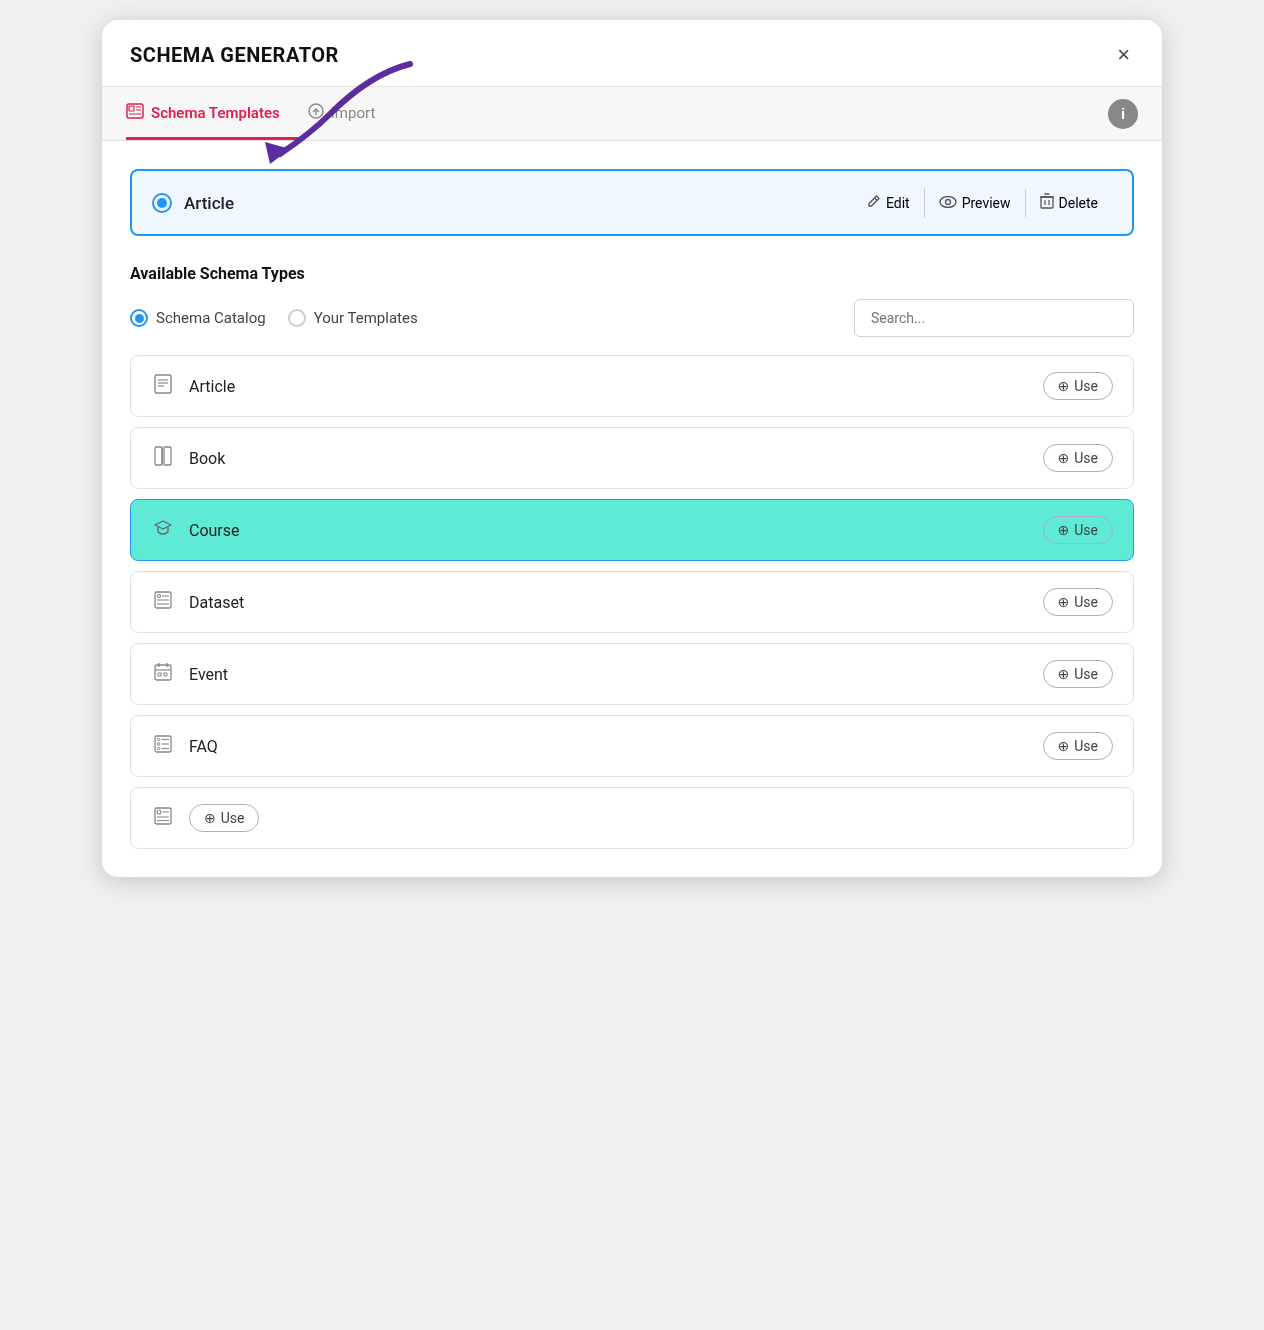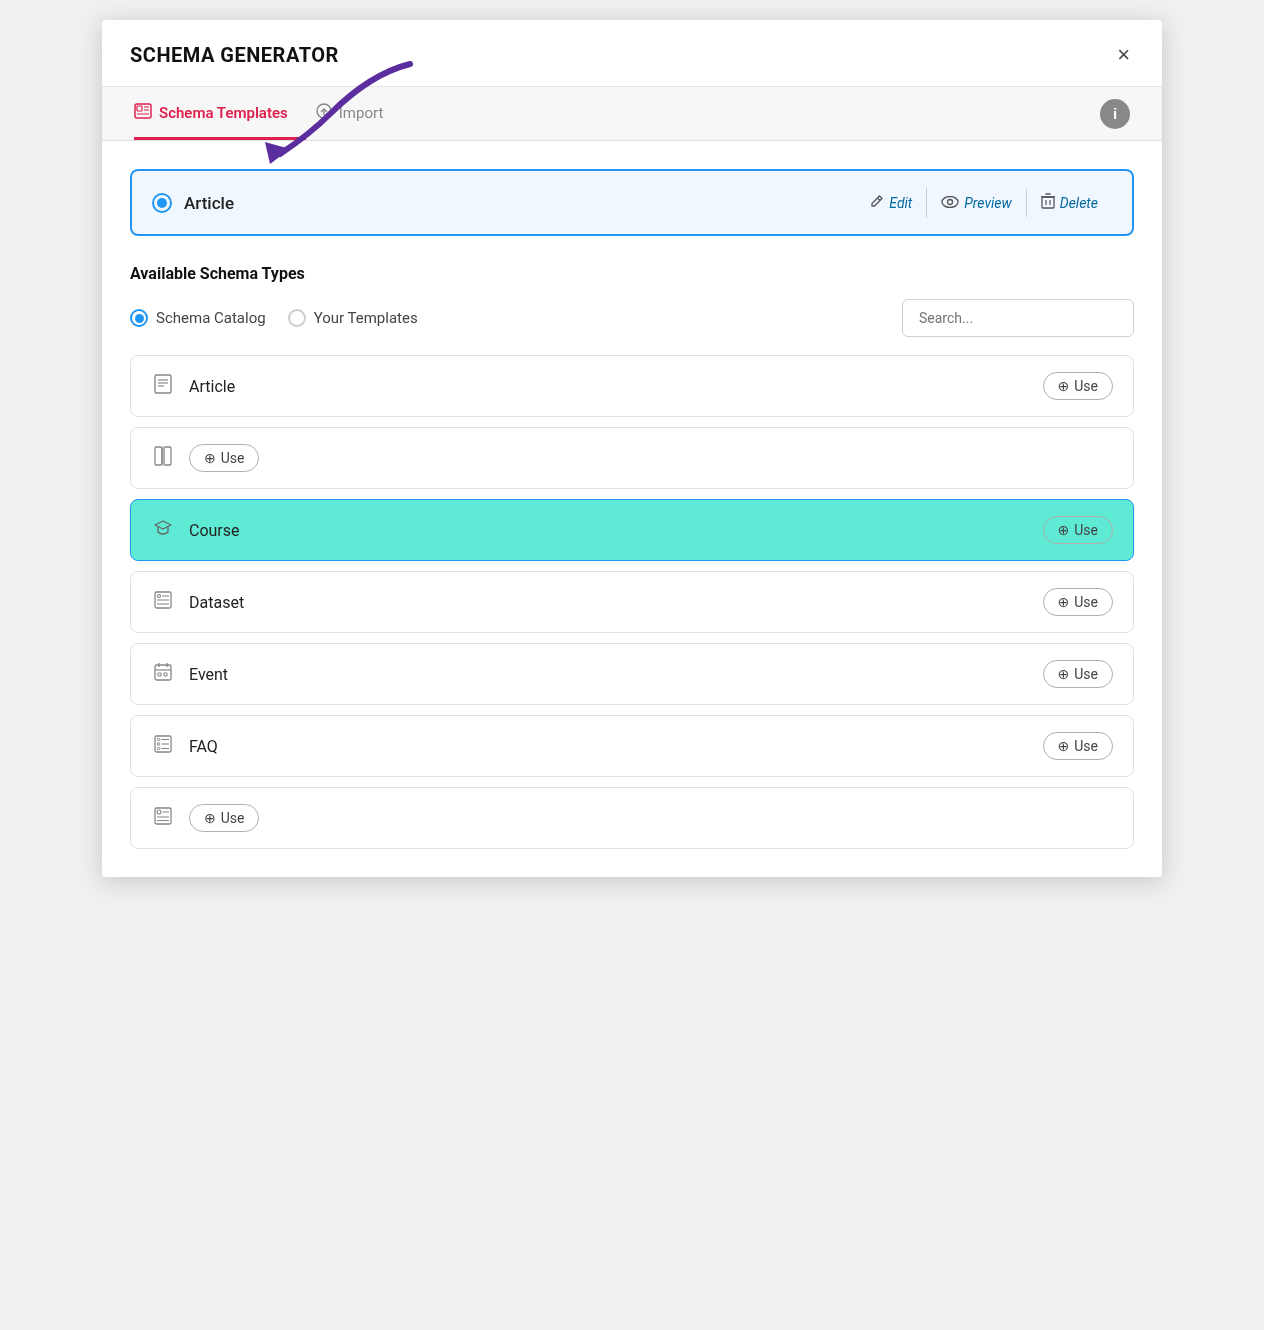--- a/index.html
+++ b/index.html
@@ -7,21 +7,21 @@
       font-family: -apple-system, BlinkMacSystemFont, 'Segoe UI', Roboto, sans-serif;
       background: #f0f0f0;
       display: flex;
       justify-content: center;
       align-items: flex-start;
       min-height: 100vh;
       padding: 20px;
     }
     .modal {
       background: #ffffff;
-      border-radius: 4px;
+      border-radius: 16px;
       width: 1060px;
       max-width: 100%;
       box-shadow: 0 4px 24px rgba(0,0,0,0.18);
       overflow: hidden;
     }
     .modal-header {
       display: flex;
       justify-content: space-between;
       align-items: center;
       padding: 20px 28px 16px 28px;
@@ -38,21 +38,21 @@
       border: none;
       cursor: pointer;
       font-size: 22px;
       color: #444;
       line-height: 1;
       padding: 4px;
     }
     .tabs-bar {
       display: flex;
       align-items: center;
-      padding: 0 32px;
+      padding: 0 24px;
       background: #f7f7f7;
       border-bottom: 1px solid #e0e0e0;
       position: relative;
     }
     .tab {
       display: flex;
       align-items: center;
       gap: 7px;
       padding: 16px 18px 14px 0;
       margin-right: 10px;
@@ -136,27 +136,26 @@
     .action-btns {
       display: flex;
       align-items: center;
       gap: 0;
     }
     .action-btn {
       background: none;
       border: none;
       cursor: pointer;
       font-size: 14px;
-      color: #0369a1;
+      color: #000000;
       display: flex;
       align-items: center;
       gap: 5px;
       padding: 6px 14px;
       font-family: inherit;
-      font-style: italic;
     }
     .action-btn:not(:last-child) {
       border-right: 1px solid #ccc;
     }
     .available-section-header {
       margin-bottom: 16px;
       margin-top: 16px;
     }
     .filter-row {
       display: flex;
@@ -196,21 +195,21 @@
       height: 9px;
       background: #2196f3;
       border-radius: 50%;
     }
     .search-input {
       border: 1.5px solid #d0d0d0;
       border-radius: 6px;
       padding: 10px 16px;
       font-size: 14px;
       color: #1d4ed8;
-      width: 232px;
+      width: 280px;
       font-family: inherit;
       outline: none;
     }
     .schema-list {
       display: flex;
       flex-direction: column;
       gap: 10px;
     }
     .schema-item {
       border: 1.5px solid #e0e0e0;
@@ -386,20 +385,21 @@
       </div>
 
       <div class="schema-item">
         <span class="schema-item-icon">
           <svg width="20" height="20" viewBox="0 0 20 20" fill="none">
             <rect x="2" y="1" width="7" height="18" rx="1" stroke="#888" stroke-width="1.3" fill="none"></rect>
             <rect x="11" y="1" width="7" height="18" rx="1" stroke="#888" stroke-width="1.3" fill="none"></rect>
             <line x1="9" y1="1" x2="9" y2="19" stroke="#888" stroke-width="1.2"></line>
           </svg>
         </span>
+        <span class="schema-item-name">Book</span>
         <button class="use-btn">
           <span>⊕</span>
           <span>Use</span>
         </button>
       </div>
 
       <div class="schema-item highlighted">
         <span class="schema-item-icon">
           <svg width="20" height="20" viewBox="0 0 20 20" fill="none">
             <path d="M10 3L18 7L10 11L2 7L10 3Z" stroke="#666" stroke-width="1.3" fill="none" stroke-linejoin="round"></path>

